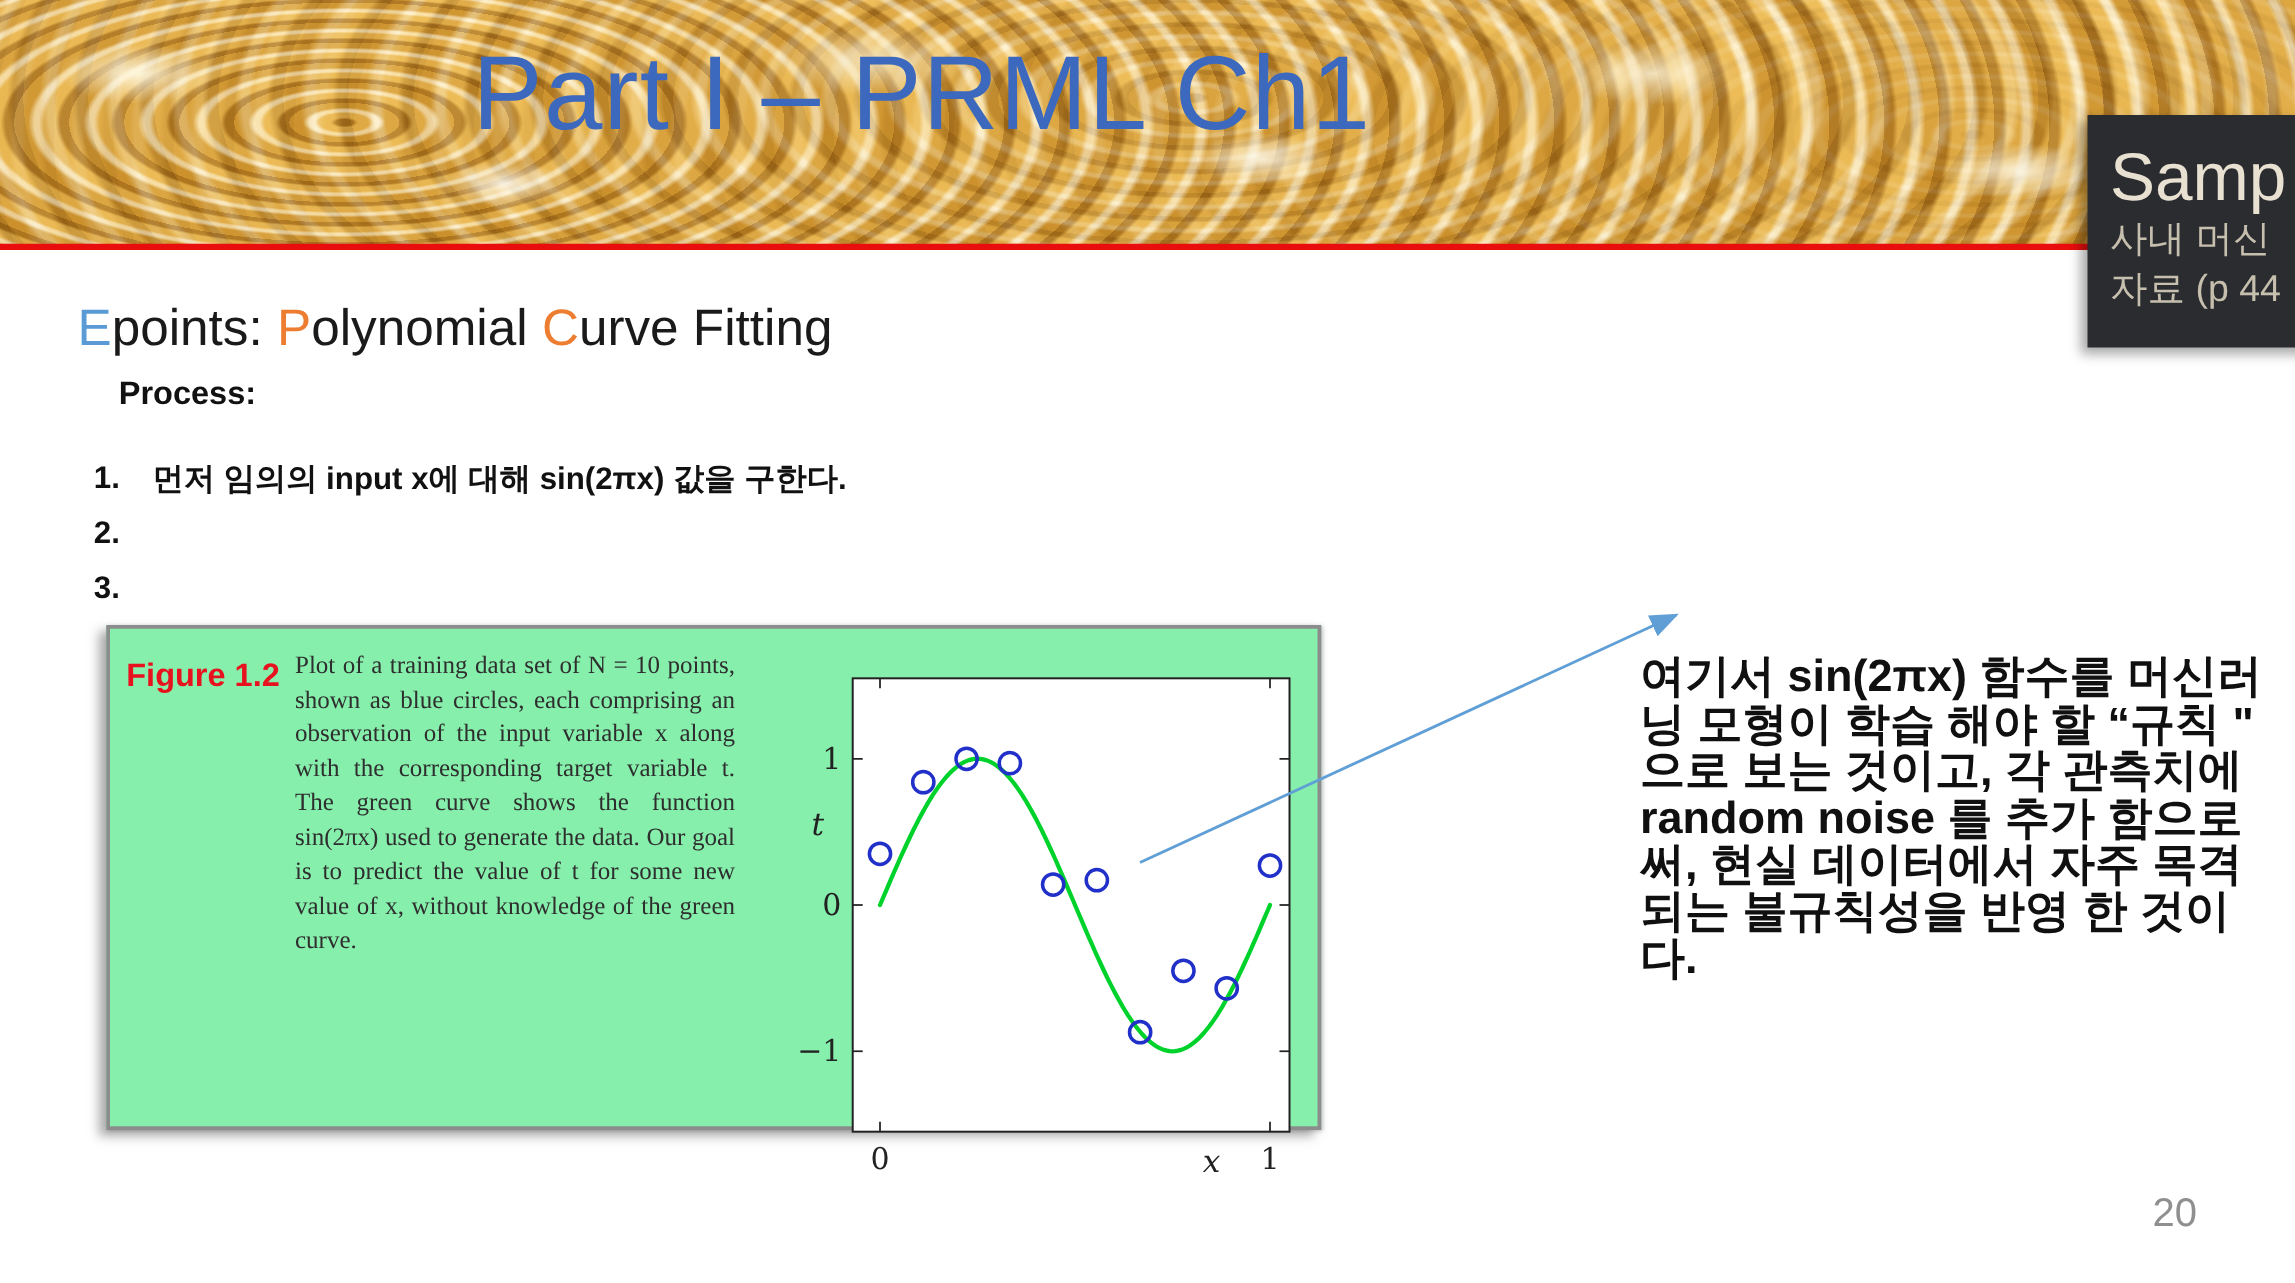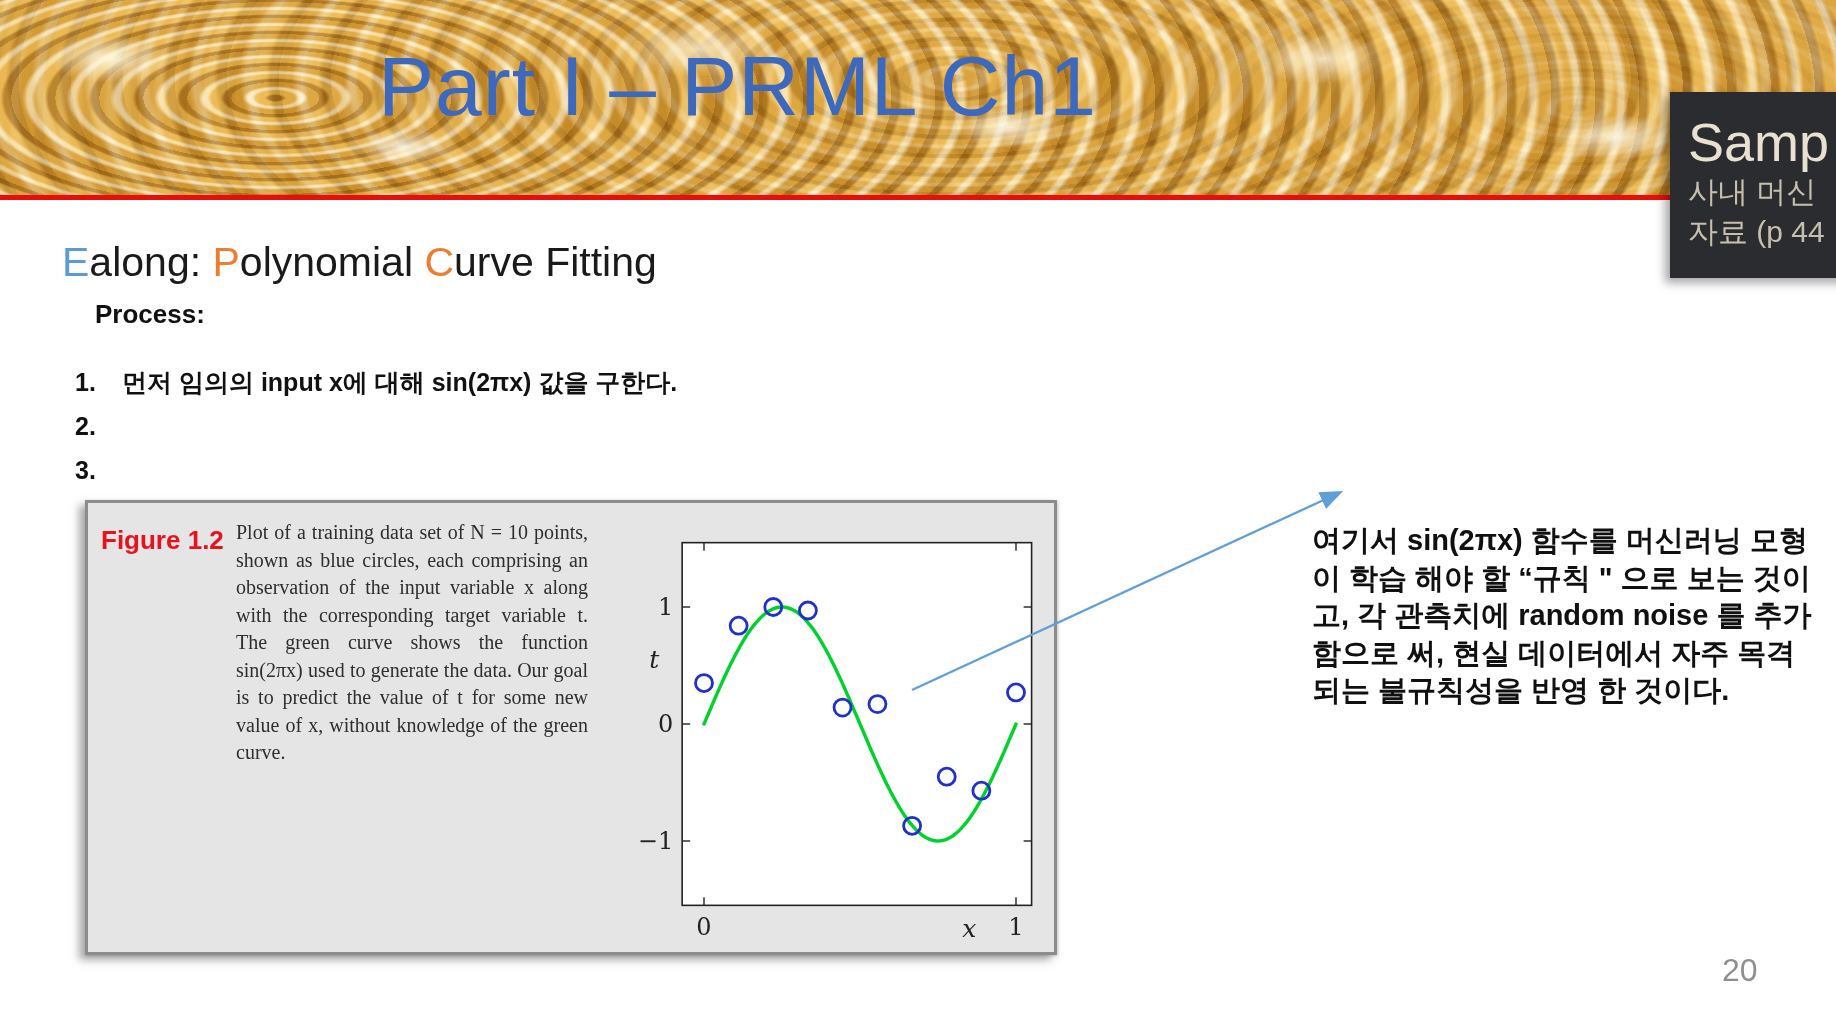--- a/index.html
+++ b/index.html
@@ -31,54 +31,54 @@
   .sample-line{font-size:30px;color:#c6bfae;white-space:nowrap;line-height:40px;}
 
   
   #heading{position:absolute;left:62px;top:238px;font-size:41px;line-height:48px;color:#1a1a1a;white-space:nowrap;}
   #process-label{position:absolute;left:95px;top:299px;font-size:26px;font-weight:700;color:#111;}
   #process-list{position:absolute;left:75px;top:360px;}
   .p-item{display:flex;height:44px;align-items:center;font-size:25px;font-weight:700;color:#111;white-space:nowrap;}
   .p-num{width:47px;}
 
   
-  #figure-box{position:absolute;left:85px;top:500px;width:972px;height:455px;background:#e5e5e5;
+  #figure-box{position:absolute;left:85px;top:500px;width:972px;height:404px;background:#86efac;
     border:3px solid #8c8c8c;box-sizing:border-box;z-index:2;
     box-shadow:-6px 5px 8px rgba(90,90,90,.5), 1px 1px 3px rgba(130,130,130,.45);}
   #figure-label{position:absolute;left:13px;top:22px;font-size:26px;font-weight:700;}
   #figure-caption{position:absolute;left:148px;top:16px;width:352px;text-align:justify;
     font-family:Liberation Serif, serif;font-size:20px;line-height:27.5px;color:#2e2e2e;}
   #plot-svg{position:absolute;left:620px;top:515px;z-index:3;}
   #arrow-svg{position:absolute;left:900px;top:470px;z-index:5;pointer-events:none;}
 
   
-  #right-text{position:absolute;left:1312px;top:522px;width:505px;font-size:29px;font-weight:700;
+  #right-text{position:absolute;left:1312px;top:522px;width:505px;font-size:36px;font-weight:700;
     line-height:37.5px;color:#101010;}
   #right-text p{margin:0;}
   #right-text p + p{margin-top:34px;}
 
   
   #page-number{position:absolute;left:1722px;top:952px;font-size:32px;color:#8f8f8f;}
 </style>
 </head>
 <body>
 
 <div id="slide">
 
   <div id="banner"></div>
-  <div id="banner-title" style="color: rgb(60, 105, 190); margin-top: 12px;">Part I – PRML Ch1</div>
+  <div id="banner-title" style="color: rgb(60, 105, 190);">Part I – PRML Ch1</div>
   <div id="divider" style="background: rgb(233, 13, 13);"></div>
 
   <div id="sample-box">
     <div id="sample-title">Samp</div>
     <div class="sample-line">사내 머신</div>
     <div class="sample-line">자료 (p 44</div>
   </div>
 
-  <div id="heading"><span style="color: rgb(91, 155, 213);">E</span><span style="color: rgb(26, 26, 26);">along: </span><span style="color: rgb(237, 125, 49);">P</span><span style="color: rgb(26, 26, 26);">olynomial </span><span style="color: rgb(237, 125, 49);">C</span><span style="color: rgb(26, 26, 26);">urve Fitting</span></div>
+  <div id="heading"><span style="color: rgb(91, 155, 213);">E</span><span style="color: rgb(26, 26, 26);">points: </span><span style="color: rgb(237, 125, 49);">P</span><span style="color: rgb(26, 26, 26);">olynomial </span><span style="color: rgb(237, 125, 49);">C</span><span style="color: rgb(26, 26, 26);">urve Fitting</span></div>
 
   <div id="process-label">Process:</div>
 
   <div id="process-list">
     <div class="p-item">
       <span class="p-num">1.</span>
       <span>먼저 임의의 input x에 대해 sin(2πx) 값을 구한다.</span>
     </div>
     <div class="p-item">
       <span class="p-num">2.</span>

